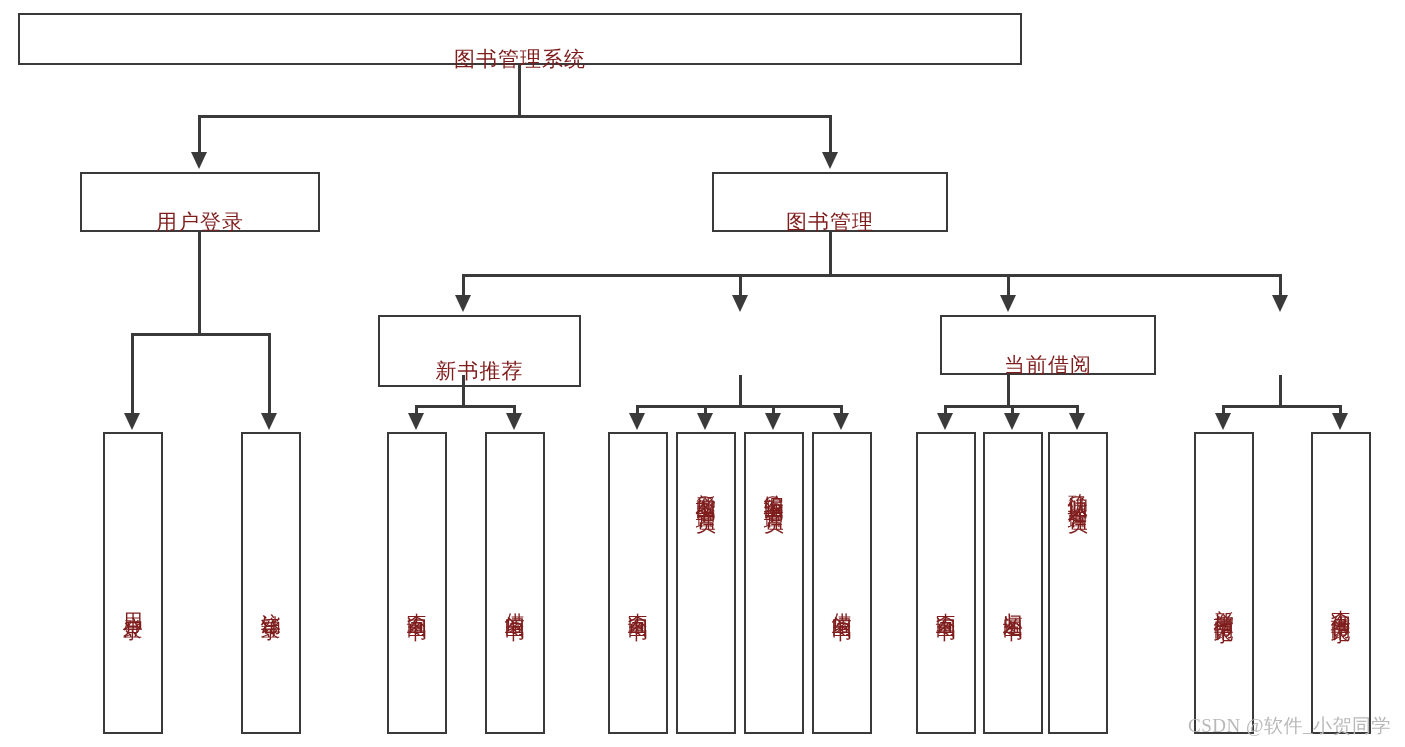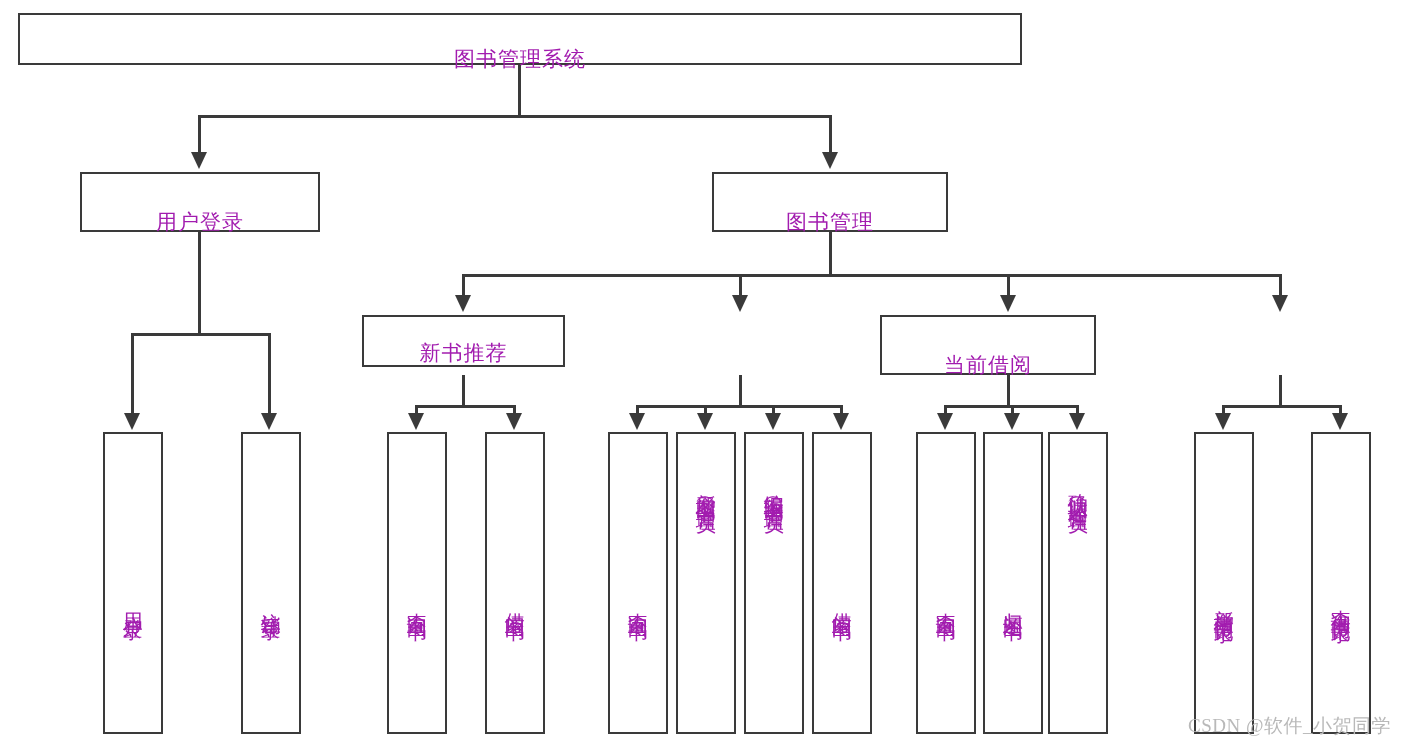--- a/index.html
+++ b/index.html
@@ -28,21 +28,21 @@
     border: 2px solid #3a3a3a;
     display: flex;
     align-items: center;
     justify-content: center;
     text-align: center;
   }
   .node .label {
     font-size: 21px;
     line-height: 1.15;
     letter-spacing: 1px;
-    color: #a21caf;
+    color: #7f1d1d;
     white-space: nowrap;
     margin-top: 40px;
   }
 
   
   .node.horiz .label { padding: 0 6px; }
 
   
   .node.vert {
     align-items: flex-start;
@@ -126,24 +126,24 @@
   <div class="hline" style="left:462px; top:274px; width:820px; height:3px;"></div>
   <div class="vline" style="left:462px; top:274px; width:3px; height:24px;"></div>
   <div class="arrow" style="left:455px; top:295px;"></div>
   <div class="vline" style="left:739px; top:274px; width:3px; height:24px;"></div>
   <div class="arrow" style="left:732px; top:295px;"></div>
   <div class="vline" style="left:1007px; top:274px; width:3px; height:24px;"></div>
   <div class="arrow" style="left:1000px; top:295px;"></div>
   <div class="vline" style="left:1279px; top:274px; width:3px; height:24px;"></div>
   <div class="arrow" style="left:1272px; top:295px;"></div>
 
-  <div class="node horiz" style="left:362px; top:315px; width:203px; height:52px;align-items:flex-end;">
+  <div class="node horiz" style="left:378px; top:315px; width:203px; height:72px;">
     <span class="label">新书推荐</span>
   </div>
-  <div class="node horiz" style="left:880px; top:315px; width:216px; height:60px;">
+  <div class="node horiz" style="left:940px; top:315px; width:216px; height:60px;">
     <span class="label">当前借阅</span>
   </div>
 
   <div class="vline" style="left:462px; top:375px; width:3px; height:32px;"></div>
   <div class="hline" style="left:415px; top:405px; width:101px; height:3px;"></div>
   <div class="vline" style="left:415px; top:405px; width:3px; height:10px;"></div>
   <div class="arrow" style="left:408px; top:413px;"></div>
   <div class="vline" style="left:513px; top:405px; width:3px; height:10px;"></div>
   <div class="arrow" style="left:506px; top:413px;"></div>
 

